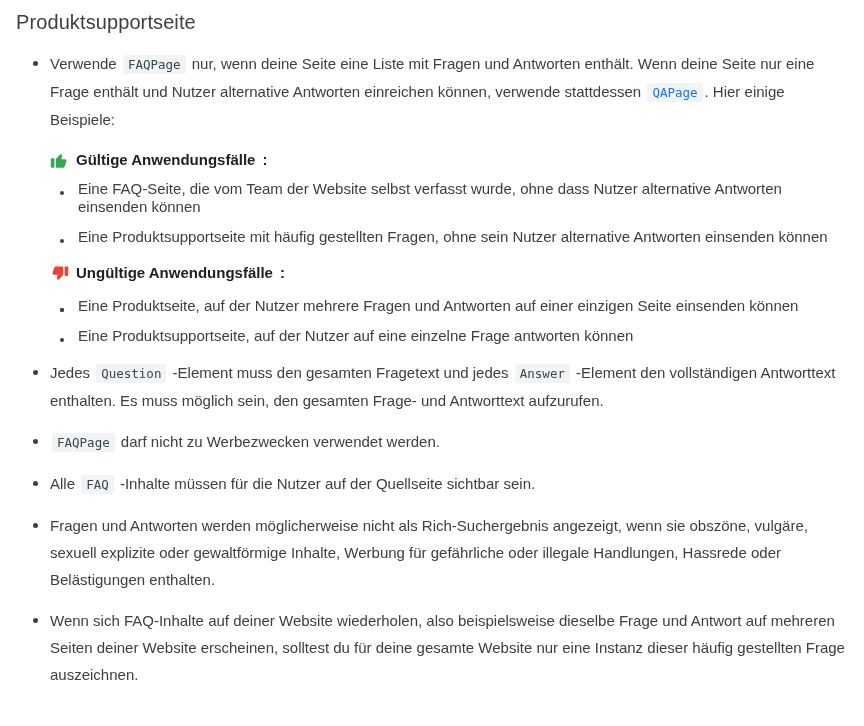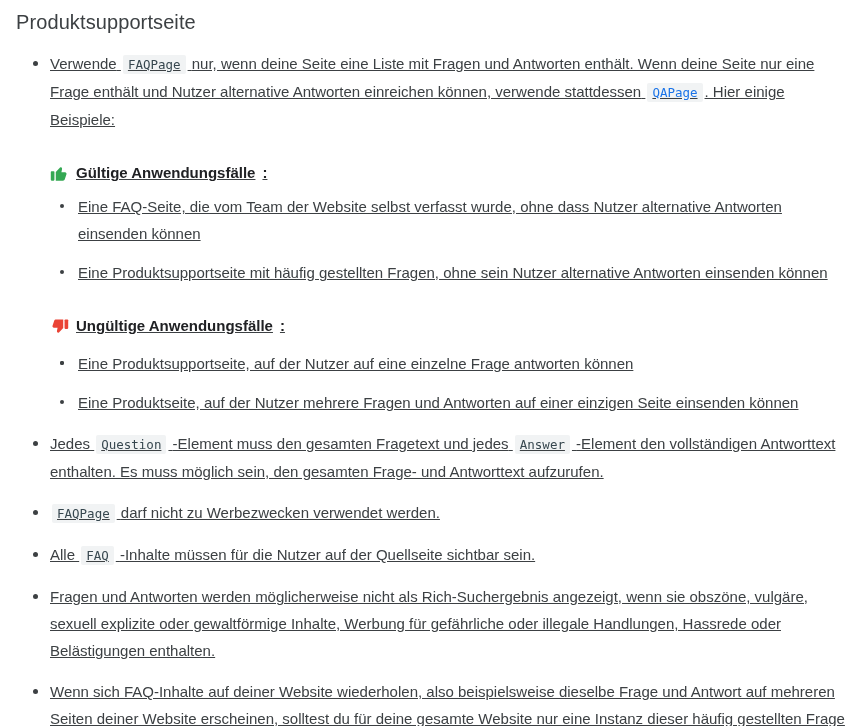--- a/index.html
+++ b/index.html
@@ -33,36 +33,35 @@
     margin: 0;
     padding: 0;
   }
   ul.top-list > li.bullet-item {
     position: relative;
     padding-left: 34px;
     margin-bottom: 14px;
     font-size: 15px;
     line-height: 27px;
     color: #3c4043;
-    text-decoration: underline;
   }
   ul.top-list > li.bullet-item:last-child {
     margin-bottom: 0;
   }
   ul.top-list > li.bullet-item > .marker {
     position: absolute;
     left: 17px;
     top: 11px;
     width: 5px;
     height: 5px;
     border-radius: 50%;
     background: #3c4043;
   }
   .subsection {
-    margin-top: 28px;
+    margin-top: 15px;
   }
   .sub-head {
     font-size: 15px;
     line-height: 24px;
     font-weight: 700;
     color: #202124;
     margin: 0 0 4px 0;
     display: flex;
     align-items: center;
     gap: 7px;
@@ -77,21 +76,21 @@
   ul.sub-list {
     list-style: none;
     margin: 8px 0 2px 0;
     padding: 0;
   }
   ul.sub-list > li {
     position: relative;
     padding-left: 28px;
     margin-bottom: 12px;
     font-size: 15px;
-    line-height: 27px;
+    line-height: 18px;
     color: #3c4043;
   }
   ul.sub-list > li:last-child { margin-bottom: 4px; }
   ul.sub-list > li > .marker {
     position: absolute;
     left: 10px;
     top: 11px;
     width: 4px;
     height: 4px;
     border-radius: 50%;
@@ -164,25 +163,25 @@
           </span>
           <span>Ungültige Anwendungsfälle</span>
             <span>:</span>
         </p>
         <ul class="sub-list">
           <li>
             <span class="marker"></span>
           </li>
           <li>
             <span class="marker"></span>
+            <span>Eine Produktseite, auf der Nutzer mehrere Fragen und Antworten auf einer einzigen Seite einsenden können</span>
+          </li>
+          <li>
+            <span class="marker"></span>
             <span>Eine Produktsupportseite, auf der Nutzer auf eine einzelne Frage antworten können</span>
-          </li>
-          <li>
-            <span class="marker"></span>
-            <span>Eine Produktseite, auf der Nutzer mehrere Fragen und Antworten auf einer einzigen Seite einsenden können</span>
           </li>
         </ul>
       </div>
     </li>
 
     <li class="bullet-item">
       <span class="marker"></span>
       <span>Jedes</span>
       <code class="codespan">Question</code>
       <span>-Element muss den gesamten Fragetext und jedes</span>

